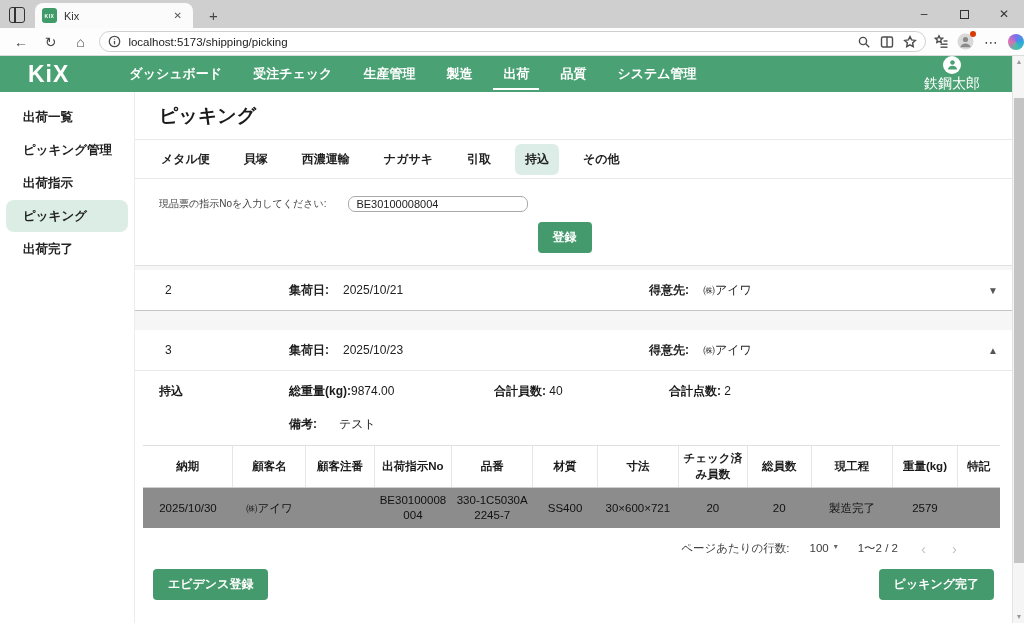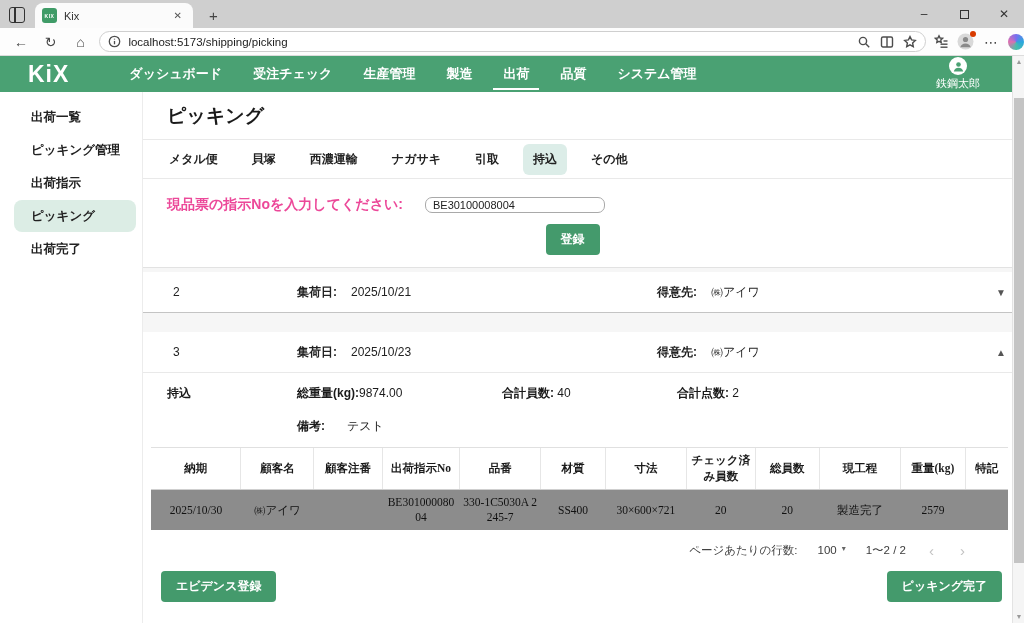--- a/index.html
+++ b/index.html
@@ -31,38 +31,38 @@
   svg.icon { stroke:#4d4d4d; fill:none; stroke-width:1.4; }
 
   
   .app-header { position:absolute; left:0; top:56px; width:1024px; height:36px; background:#4aa173; display:flex; align-items:center; color:#fff; }
   .logo { font-size:23px; font-weight:800; letter-spacing:1px; margin-left:28px; }
   .nav { display:flex; align-items:center; gap:27px; margin-left:58px; }
   .nav-item { font-size:13px; font-weight:bold; color:#fff; position:relative; padding:6px 2px; cursor:default; }
   .nav-item.active::after { content:""; position:absolute; left:-8px; right:-8px; bottom:-1px; height:2px; background:#fff; }
   .user { margin-left:auto; margin-right:44px; display:flex; flex-direction:column; align-items:center; }
   .user-avatar { width:18px; height:18px; background:#fff; border-radius:50%; display:flex; align-items:center; justify-content:center; }
-  .user-name { font-size:11px; margin-top:1px; }
+  .user-name { font-size:14px; margin-top:1px; }
 
   
-  .app-body { position:absolute; left:8px; top:92px; width:1012px; height:531px; display:flex; background:#fff; }
+  .app-body { position:absolute; left:0; top:92px; width:1012px; height:531px; display:flex; background:#fff; }
   .sidebar { width:135px; border-right:1px solid #ececec; padding-top:9px; flex:0 0 135px; }
   .side-item { height:32px; display:flex; align-items:center; padding-left:17px; font-size:12.5px; font-weight:bold; color:#222; margin:0 6px 1px 6px; border-radius:8px; }
   .side-item.active { background:#dcede5; }
   .main { flex:1; overflow:hidden; }
 
   .page-title-row { padding:11px 0 10px 24px; border-bottom:1px solid #e9e9e9; }
   .page-title { font-size:19px; font-weight:bold; color:#1a1a1a; }
 
   .tabs { display:flex; align-items:center; gap:14px; padding:0 0 0 16px; height:39px; border-bottom:1px solid #e9e9e9; }
   .tab-item { font-size:12px; font-weight:bold; color:#222; padding:7px 10px; border-radius:6px; }
   .tab-item.active { background:#dcede8; }
 
   .scan-row { display:flex; align-items:center; padding:17px 0 0 24px; }
-  .scan-label { font-size:14px; font-weight:bold; color:#ec4899; }
+  .scan-label { font-size:10px; font-weight:normal; color:#404040; }
   .scan-input { margin-left:22px; width:180px; height:16px; border:1px solid #a9a9a9; border-radius:7px; font-size:11px; padding:0 7px; color:#222; font-family:inherit; }
   .register-row { display:flex; justify-content:center; padding:10px 18px 12px 0; }
   .btn { background:#449a6c; color:#fff; border:none; border-radius:4px; font-size:12px; font-weight:bold; padding:7px 15px; font-family:inherit; }
 
   .gap { background:#f6f6f6; border-top:1px solid #e2e2e2; }
   .gap.g1 { height:5px; }
   .gap.g2 { height:19px; border-top:none; }
 
   .group-row { display:grid; grid-template-columns:130px 360px 1fr 22px; align-items:center; height:41px; padding:0 14px 0 24px; background:#fff; }
   .group-row .g-no { font-size:12px; color:#222; padding-left:6px; }
@@ -70,21 +70,21 @@
   .g-label { font-weight:bold; }
   .g-toggle { font-size:10px; color:#555; text-align:right; }
   .row2-border { border-bottom:1px solid #c4c4c4; }
   .row3-border { border-bottom:1px solid #e9e9e9; }
 
   .detail { background:#fff; }
   .summary { display:grid; grid-template-columns:130px 205px 175px 1fr; align-items:center; padding:12px 14px 4px 24px; font-size:12px; color:#1a1a1a; }
   .sum-bold { font-weight:bold; }
   .remarks { display:flex; gap:22px; padding:12px 0 4px 154px; font-size:12px; color:#1a1a1a; }
 
-  table.picking { width:857px; margin:8px 0 0 8px; border-collapse:collapse; table-layout:fixed; font-size:11.5px;font-family:Liberation Serif, serif; }
+  table.picking { width:857px; margin:8px 0 0 8px; border-collapse:collapse; table-layout:fixed; font-size:11.5px; }
   table.picking thead th { font-weight:bold; color:#1a1a1a; padding:5px 2px; border-top:1px solid #e0e0e0; border-bottom:1px solid #cfcfcf; border-left:1px solid #e6e6e6; line-height:1.35; }
   table.picking thead th:first-child { border-left:none; }
   table.picking tbody tr { background:#8c8c8c; }
   table.picking tbody td { color:#111; text-align:center; padding:5px 3px; border-bottom:2px solid #fff; word-break:break-all; line-height:1.3; }
 
   .pagination { display:flex; justify-content:flex-end; align-items:center; gap:20px; padding:10px 52px 6px 0; font-size:11.5px; color:#3c3c3c; }
   .pg-select { display:flex; gap:5px; }
   .pg-caret { font-size:8px; color:#666; }
   .pg-chev { font-size:15px; color:#c2c2c2; padding:0 3px; }
 

